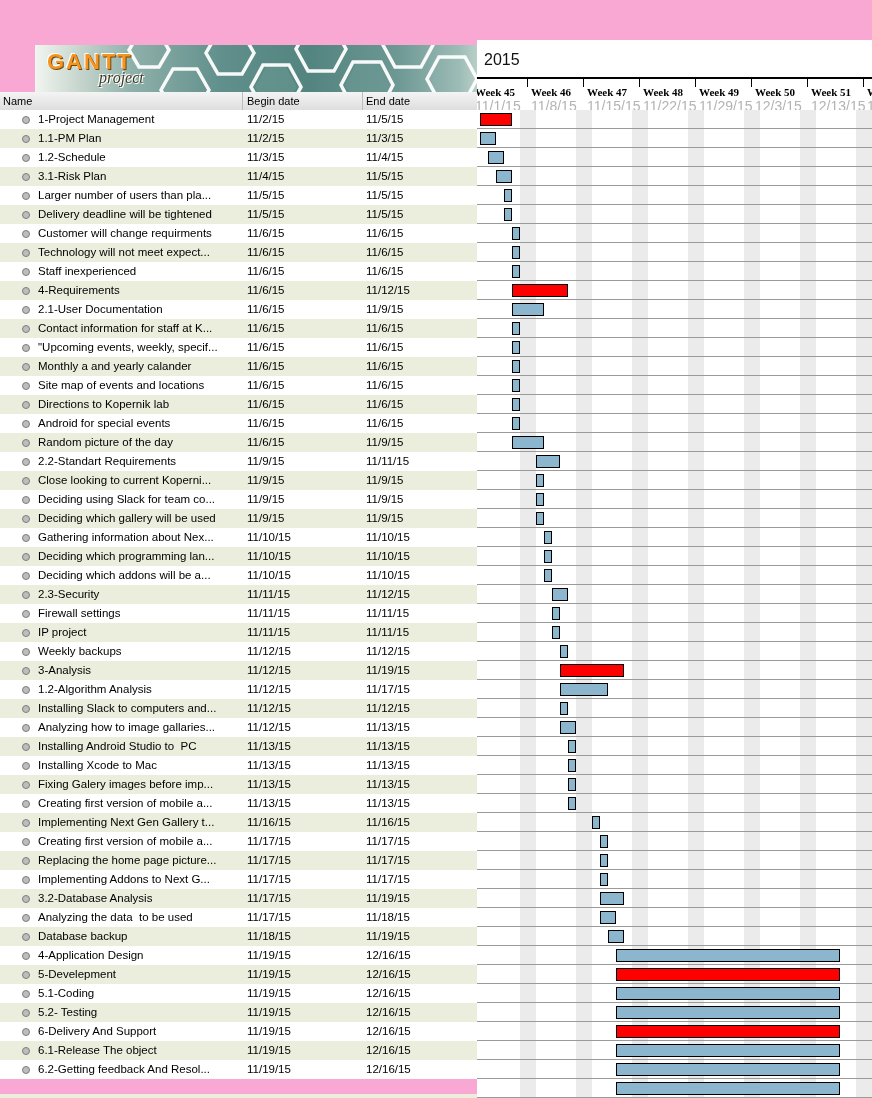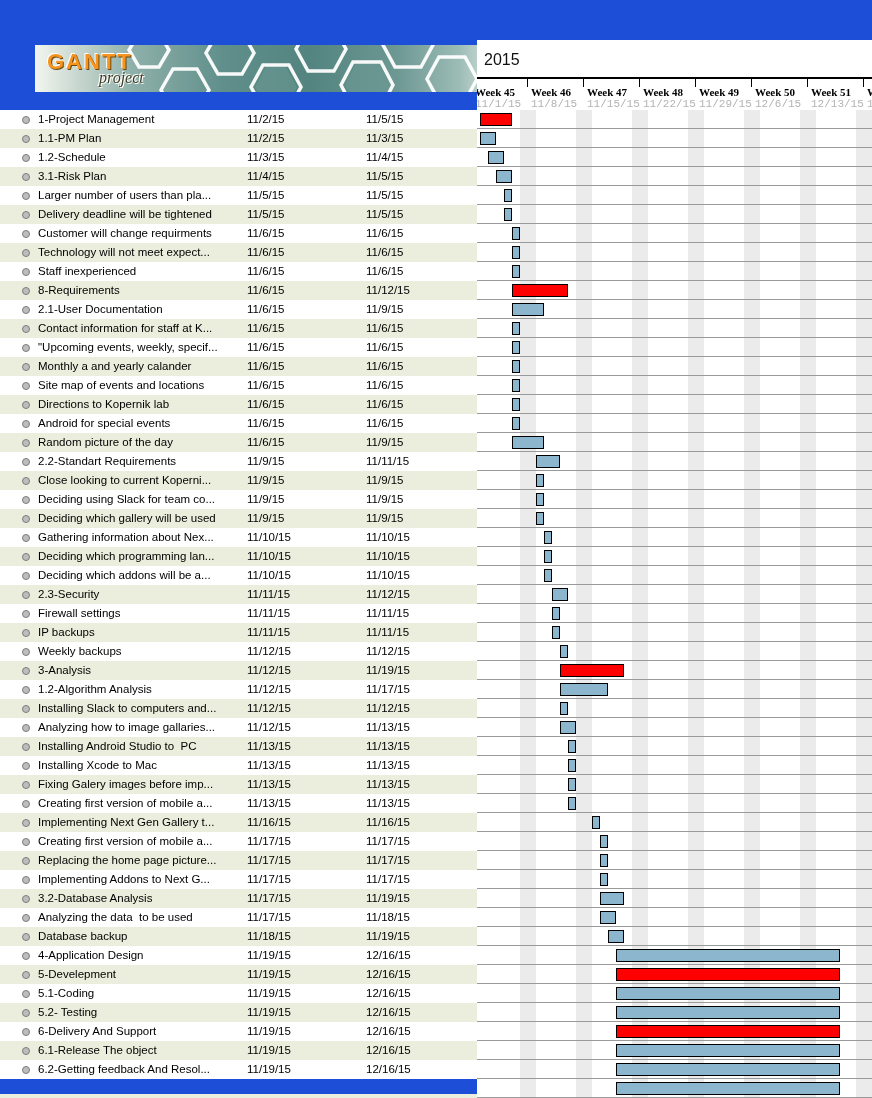--- a/index.html
+++ b/index.html
@@ -1,16 +1,16 @@
 <!DOCTYPE html>
 <html><head>
 <meta charset="utf-8">
 <style>
   html,body{margin:0;padding:0;}
-  .screen{position:relative;width:872px;height:1098px;background:#1d4ed8;
+  .screen{position:relative;width:872px;height:1098px;background:#f9a8d4;
           font-family:"Liberation Sans",sans-serif;overflow:hidden;}
 
   
   .banner{position:absolute;left:35px;top:45px;width:442px;height:47px;overflow:hidden;
           background:linear-gradient(to right,#f2f5f0 0%,#cfdcd4 8%,#8fb0aa 22%,#61908c 42%,#53847f 62%,#6d9894 82%,#9dbcb6 96%,#b9cfc9 100%);}
   .banner svg{position:absolute;left:0;top:0;}
   .logo-gantt{position:absolute;left:12px;top:4px;font-size:22px;font-weight:bold;letter-spacing:2px;
           color:#f7941e;text-shadow:1px 1px 0 #6b4a12,-1px -1px 0 #fff;}
   .logo-project{position:absolute;left:64px;top:24px;font-family:"Liberation Serif",serif;
           font-style:italic;font-size:16px;color:#3c3c24;
@@ -35,22 +35,22 @@
   .tname,.tbegin,.tend{position:absolute;top:3px;font-size:11.5px;color:#000;white-space:pre;}
   .tname{left:38px;} .tbegin{left:247px;} .tend{left:366px;}
 
   
   .chart-header{position:absolute;left:477px;top:40px;width:395px;height:70px;overflow:hidden;background:#fff;}
   .year{position:absolute;left:7px;top:11px;font-size:16px;color:#111;}
   .year-line{position:absolute;left:0;top:37px;width:395px;height:2px;background:#000;}
   .tick{position:absolute;top:39px;width:1px;height:8px;background:#000;}
   .wklabel{position:absolute;top:46px;font-family:"Liberation Serif",serif;font-weight:bold;
            font-size:11px;color:#000;white-space:pre;}
-  .wkdate{position:absolute;top:58px;font-family:Liberation Mono, monospace;
-           font-size:11px;color:#b3b3b3;white-space:pre;}
+  .wkdate{position:absolute;top:58px;font-family:Liberation Sans, sans-serif;
+           font-size:14px;color:#b3b3b3;white-space:pre;}
 
   
   .chart-body{position:absolute;left:477px;top:110px;width:395px;height:988px;overflow:hidden;background:#fff;}
   .wkband{position:absolute;top:0;width:16px;height:988px;background:#ebebeb;}
   .rline{position:absolute;left:0;width:395px;height:1px;background:#9a9a9a;}
   .bar{position:absolute;height:13px;border:1px solid #000;box-sizing:border-box;}
   .bar.blue{background:#8cb6ce;}
   .bar.red{background:#ff0000;}
 </style>
 </head>
@@ -74,20 +74,27 @@
         <polygon points="262,42 251,22 231,22 220,42 231,62 251,62"></polygon>
         <polygon points="354,40 343,19 321,19 310,40 321,61 343,61"></polygon>
       </g>
     </svg>
     <div class="logo-gantt">GANTT</div>
     <div class="logo-project">project</div>
   </div>
 
   <div class="table-chart-divider"></div>
 
+  <div class="tbl-header">
+    <span class="h h-name">Name</span>
+    <span class="h h-begin">Begin date</span>
+    <span class="h h-end">End date</span>
+    <span class="hdiv hdiv1"></span>
+    <span class="hdiv hdiv2"></span>
+  </div>
 
   <div class="chart-header">
     <div class="year">2015</div>
     <div class="year-line"></div>
     <div id="week-marks">
         <div class="wklabel" style="left: -2px;">Week 45</div>
         <div class="wkdate" style="left: -2px;">11/1/15</div>
         <div class="tick" style="left: 50px;"></div>
         <div class="wklabel" style="left: 54px; text-align: right;">Week 46</div>
         <div class="wkdate" style="left: 54px;">11/8/15</div>
@@ -95,21 +102,21 @@
         <div class="wklabel" style="left: 110px;">Week 47</div>
         <div class="wkdate" style="left: 110px;">11/15/15</div>
         <div class="tick" style="left: 162px;"></div>
         <div class="wklabel" style="left: 166px;">Week 48</div>
         <div class="wkdate" style="left: 166px;">11/22/15</div>
         <div class="tick" style="left: 218px;"></div>
         <div class="wklabel" style="left: 222px;">Week 49</div>
         <div class="wkdate" style="left: 222px;">11/29/15</div>
         <div class="tick" style="left: 274px;"></div>
         <div class="wklabel" style="left: 278px;">Week 50</div>
-        <div class="wkdate" style="left: 278px;">12/6/15</div>
+        <div class="wkdate" style="left: 278px;">12/3/15</div>
         <div class="tick" style="left: 330px;"></div>
         <div class="wklabel" style="left: 334px;">Week 51</div>
         <div class="wkdate" style="left: 334px;">12/13/15</div>
         <div class="tick" style="left: 386px;"></div>
         <div class="wklabel" style="left: 390px;">Week 52</div>
         <div class="wkdate" style="left: 390px;">12/20/15</div>
       </div>
   </div>
 
   <div class="rows" id="table-rows">
@@ -162,21 +169,21 @@
         <span class="tend">11/6/15</span>
       </div>
       <div class="trow odd" style="top: 152px;">
         <span class="bullet"></span>
         <span class="tname">Staff inexperienced</span>
         <span class="tbegin">11/6/15</span>
         <span class="tend">11/6/15</span>
       </div>
       <div class="trow even" style="top: 171px;">
         <span class="bullet"></span>
-        <span class="tname">8-Requirements</span>
+        <span class="tname">4-Requirements</span>
         <span class="tbegin">11/6/15</span>
         <span class="tend">11/12/15</span>
       </div>
       <div class="trow odd" style="top: 190px;">
         <span class="bullet"></span>
         <span class="tname">2.1-User Documentation</span>
         <span class="tbegin">11/6/15</span>
         <span class="tend">11/9/15</span>
       </div>
       <div class="trow even" style="top: 209px;">
@@ -270,21 +277,21 @@
         <span class="tend">11/12/15</span>
       </div>
       <div class="trow odd" style="top: 494px;">
         <span class="bullet"></span>
         <span class="tname">Firewall settings</span>
         <span class="tbegin">11/11/15</span>
         <span class="tend">11/11/15</span>
       </div>
       <div class="trow even" style="top: 513px;">
         <span class="bullet"></span>
-        <span class="tname">IP backups</span>
+        <span class="tname">IP project</span>
         <span class="tbegin">11/11/15</span>
         <span class="tend">11/11/15</span>
       </div>
       <div class="trow odd" style="top: 532px;">
         <span class="bullet"></span>
         <span class="tname">Weekly backups</span>
         <span class="tbegin">11/12/15</span>
         <span class="tend">11/12/15</span>
       </div>
       <div class="trow even" style="top: 551px;">

